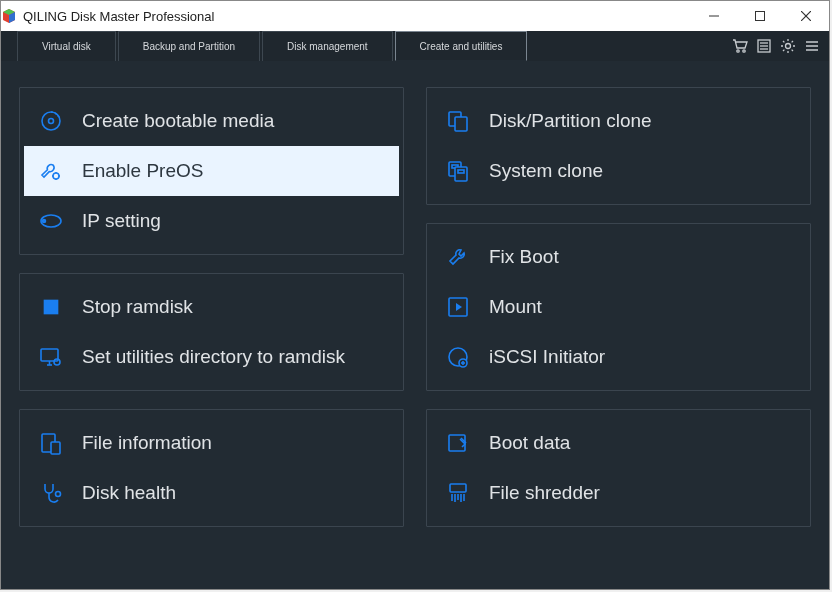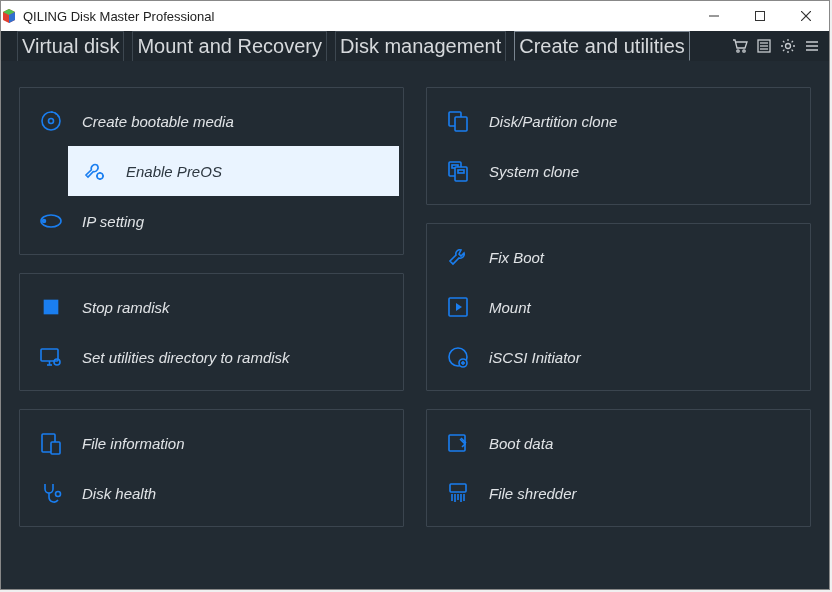--- a/index.html
+++ b/index.html
@@ -44,28 +44,28 @@
   display: flex;
   align-items: stretch;
 }
 .tabbar {
   display: flex;
   flex: 1;
   align-items: stretch;
   padding-left: 16px;
 }
 .tab {
-  padding: 0 4px;
+  padding: 0 24px;
   display: flex;
   align-items: center;
   color: #d6d9dc;
-  font-size: 20px;
+  font-size: 10px;
   border: 1px solid #3d4750;
   border-bottom: none;
-  margin-right: 8px;
+  margin-right: 2px;
   cursor: pointer;
 }
 .tab.active {
   border: 1px solid #7a8590;
   border-bottom: 1px solid #222b33;
 }
 .tab-tools {
   display: flex;
   align-items: center;
   padding-right: 8px;
@@ -92,33 +92,31 @@
   border: 1px solid #3b454f;
   border-radius: 1px;
   padding: 8px 4px;
 }
 .item {
   display: flex;
   align-items: center;
   height: 50px;
   padding-left: 14px;
   color: #e0e3e6;
-  font-size: 15px;
+  font-size: 19px;
   cursor: pointer;
-  font-style: italic;
 }
 .item .icon {
   width: 26px; height: 26px; margin-right: 18px;
   display: flex; align-items: center; justify-content: center;
   color: #1a7ef0;
 }
 .item.active {
   background: #eaf4ff;
   color: #2d3740;
-  margin-left: 44px;
 }
 .item.active .icon { color: #1a7ef0; }
 svg { display: block; }
 </style>
 </head>
 <body>
 
 <div class="window">
 
   <div class="titlebar">
@@ -149,21 +147,21 @@
         </div>
     </div>
   </div>
 
   <div class="tabbar-wrap">
     <div class="tabbar">
       <div class="tab">
           <span>Virtual disk</span>
         </div>
       <div class="tab">
-          <span>Mount and Recovery</span>
+          <span>Backup and Partition</span>
         </div>
       <div class="tab">
           <span>Disk management</span>
         </div>
       <div class="tab active">
           <span>Create and utilities</span>
         </div>
     </div>
     <div class="tab-tools">
       <div class="tool-icon">

